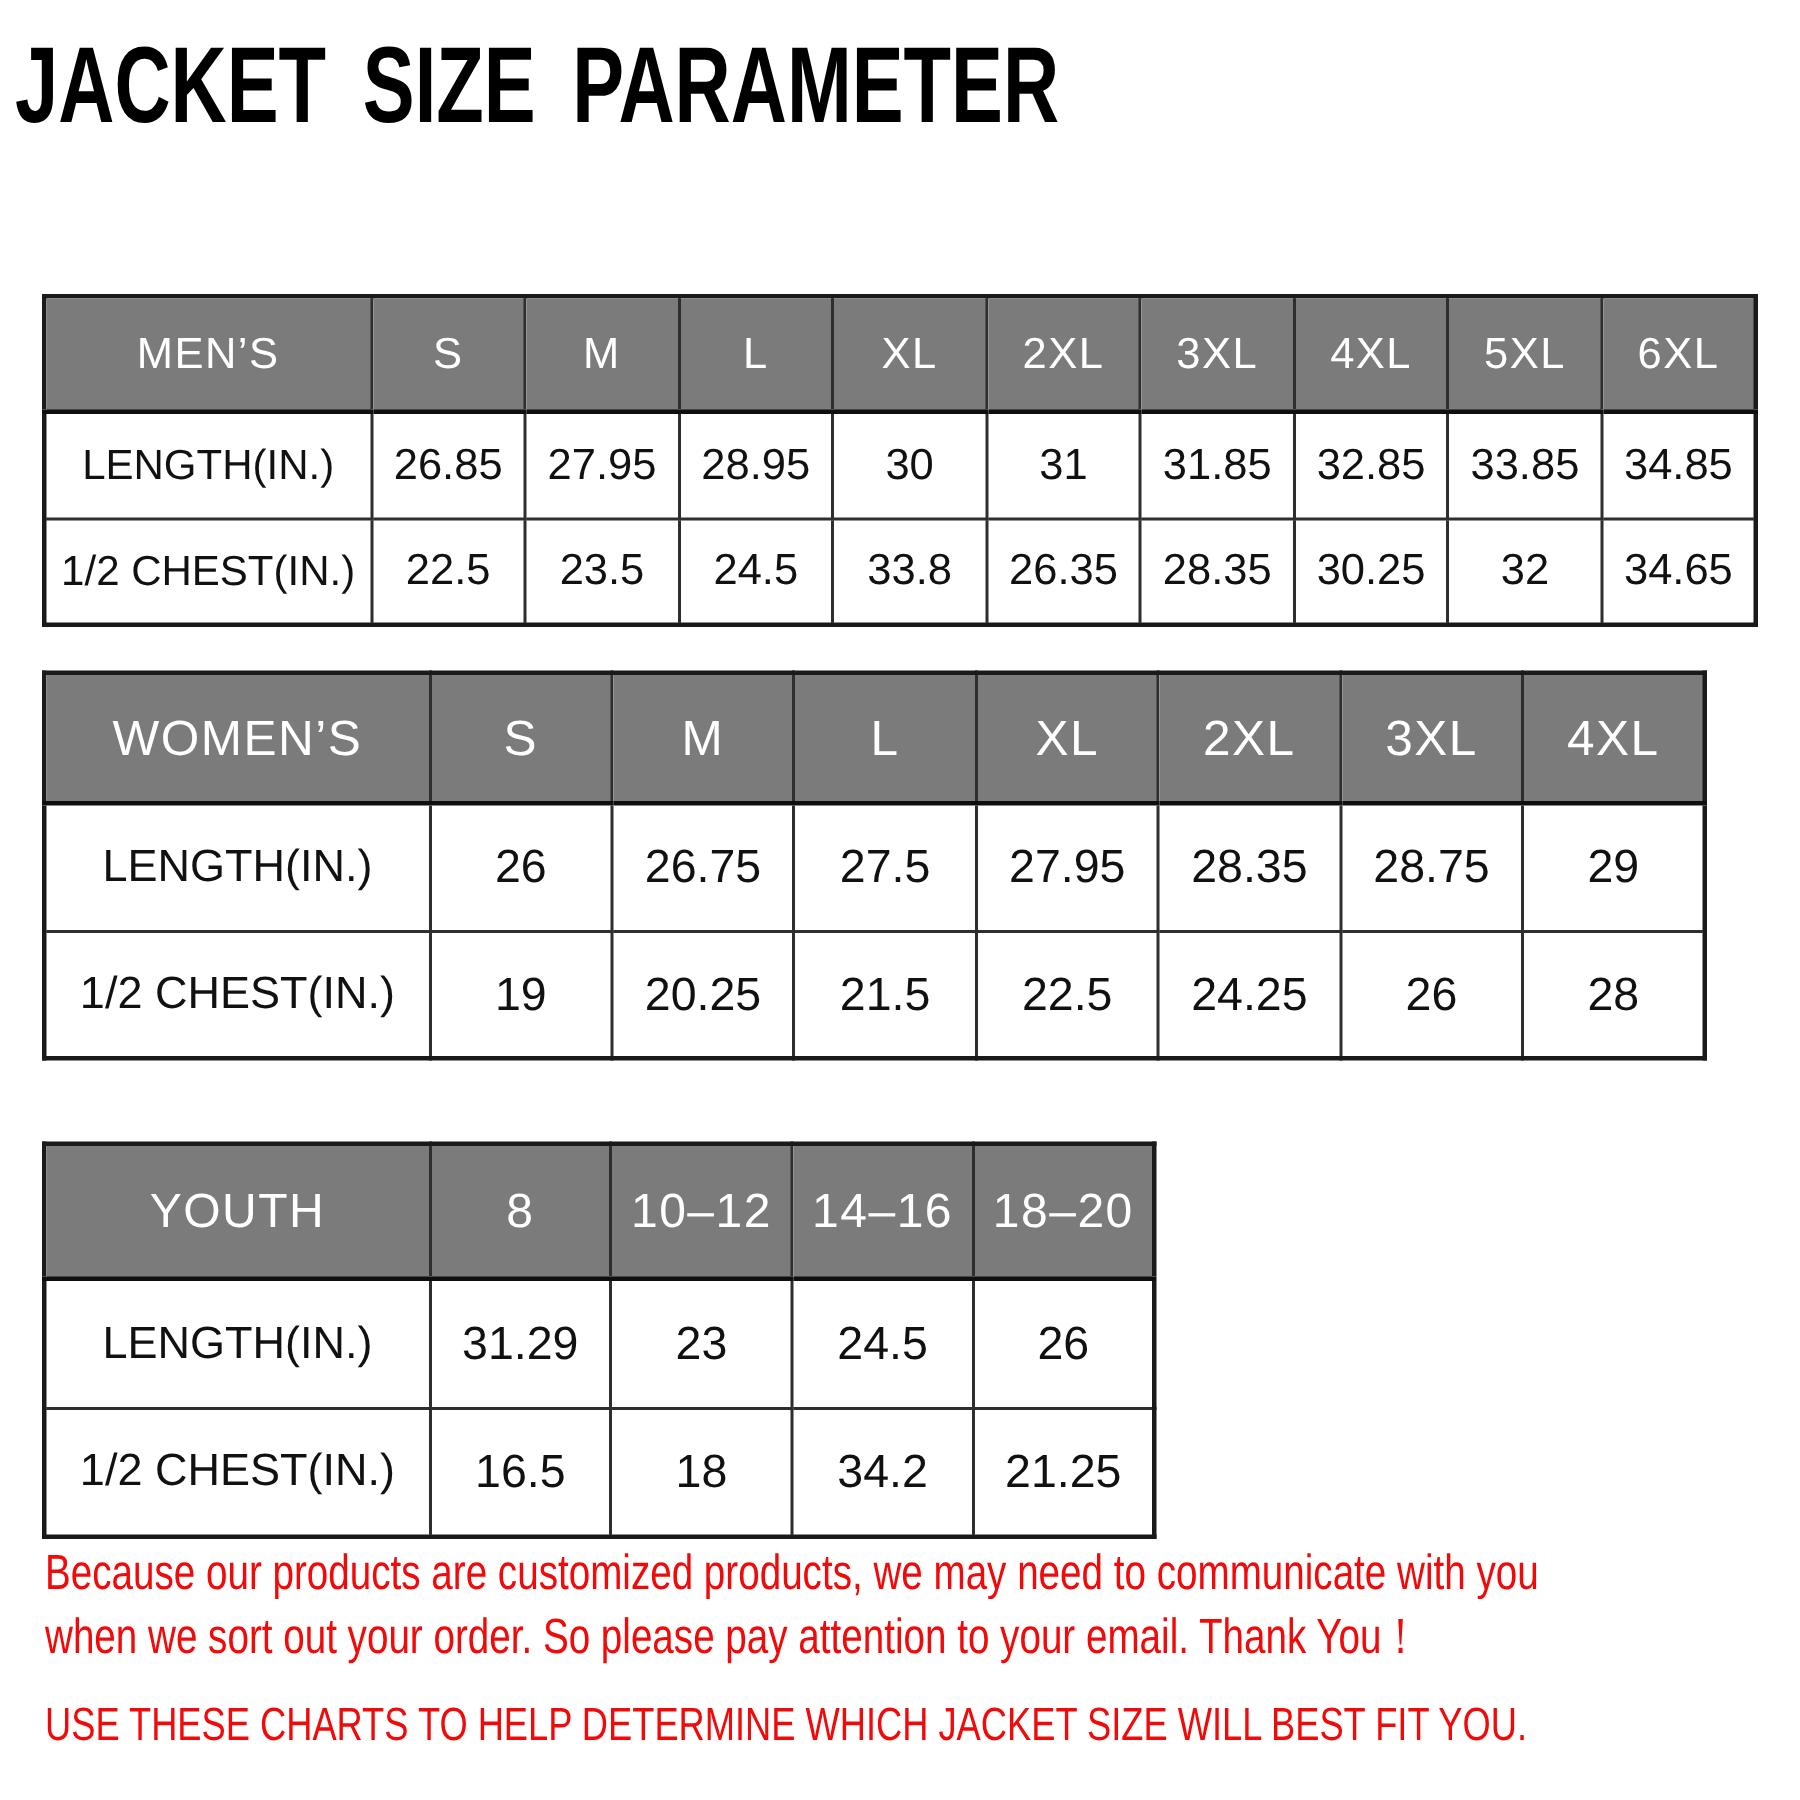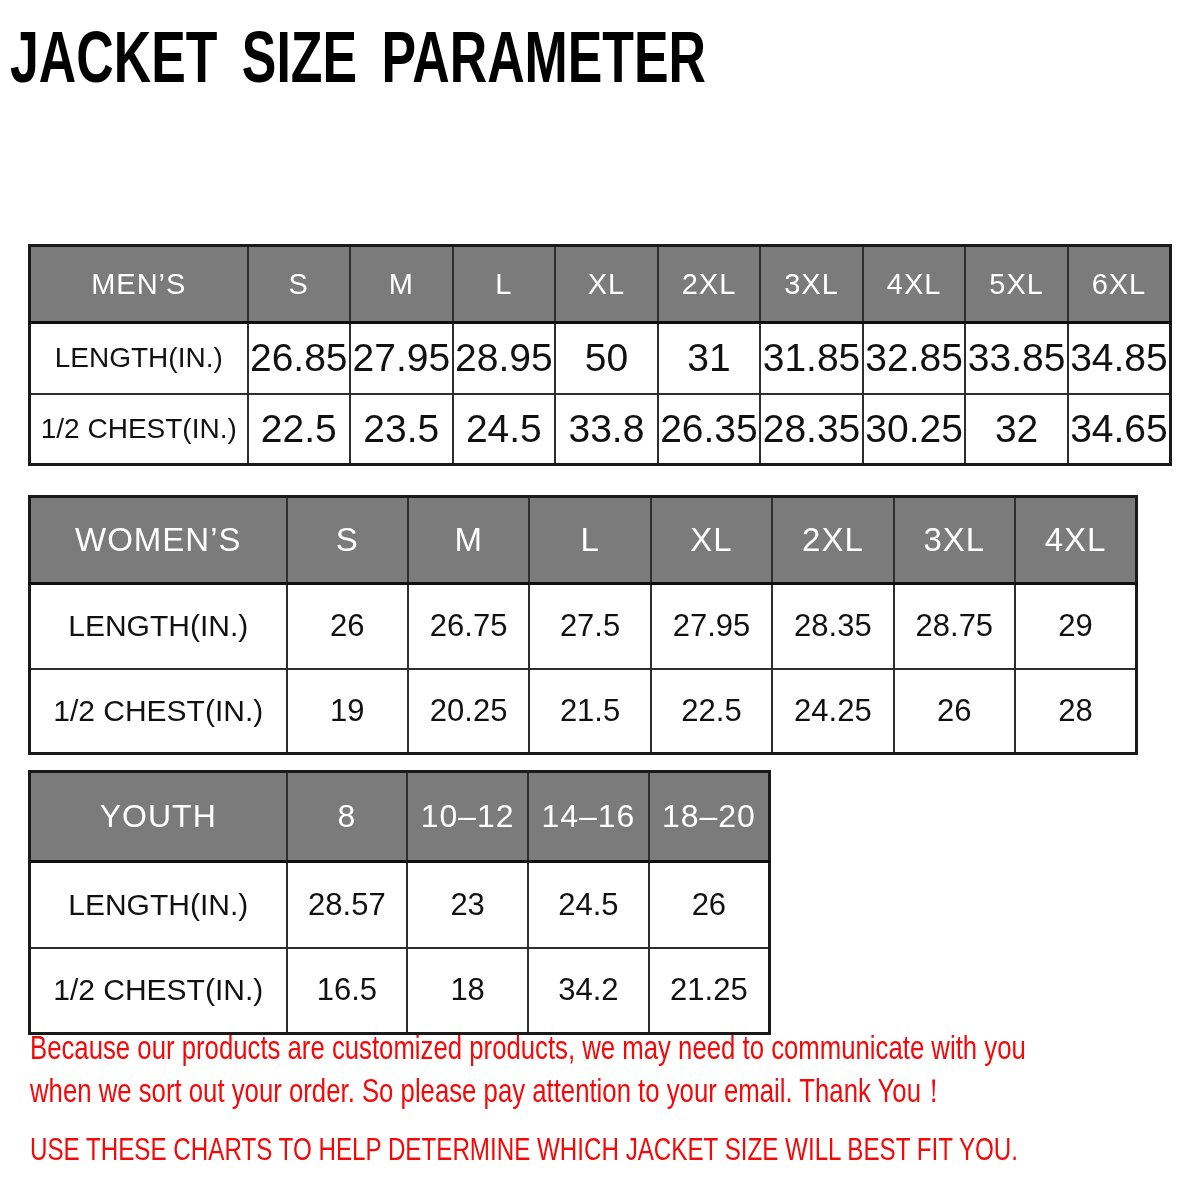--- a/index.html
+++ b/index.html
@@ -20,49 +20,49 @@
   
   .subtitle{
     position:absolute;left:30px;top:106px;
     font-size:33px;line-height:38px;color:var(--red,#f10a0a);font-weight:400;
   }
   .subtitle .squeeze{transform:scaleX(.84);}
 
   
   .size-table{
     position:absolute;border-collapse:collapse;table-layout:fixed;
-    background:#fff;border:3px solid #1a1a1a;margin-top:48px;
+    background:#fff;border:3px solid #1a1a1a;
   }
   .size-table th,.size-table td{
     border:2px solid var(--border,#2e2e2e);
     text-align:center;vertical-align:middle;
     color:var(--ink,#111);font-weight:400;padding:0;overflow:hidden;
   }
   .size-table thead th{
     background:var(--hdr-bg,#7b7b7b);color:var(--hdr-text,#fff);
     border-bottom:3px solid #0f0f0f;letter-spacing:1px;
   }
 
   .t-men{left:28px;top:196px;width:1144px;}
   .t-men .col-label{width:218px;}
   .t-men thead tr{height:77px;}
   .t-men tbody tr{height:71px;}
   .t-men thead th{font-size:29px;}
   .t-men tbody th{font-size:28px;}
-  .t-men tbody td{font-size:39px;}
+  .t-men tbody td{font-size:29px;}
 
   .t-women{left:28px;top:447px;width:1110px;}
   .t-women .col-label{width:257px;}
   .t-women thead tr{height:87px;}
   .t-women tbody tr{height:85px;}
   .t-women thead th{font-size:33px;}
   .t-women tbody th{font-size:30px;}
   .t-women tbody td{font-size:31px;}
 
-  .t-youth{left:28px;top:722px;width:743px;}
+  .t-youth{left:28px;top:761px;width:743px;}
   .t-youth .col-label{width:257px;}
   .t-youth thead tr{height:90px;}
   .t-youth tbody tr{height:86px;}
   .t-youth thead th{font-size:32px;}
   .t-youth tbody th{font-size:30px;}
   .t-youth tbody td{font-size:31px;}
 
   
   .footer-note{
     position:absolute;left:30px;top:1026px;
@@ -109,21 +109,21 @@
           <th>5XL</th>
           <th>6XL</th>
         </tr>
       </thead>
       <tbody>
         <tr>
           <th>LENGTH(IN.)</th>
           <td>26.85</td>
           <td>27.95</td>
           <td>28.95</td>
-          <td>50</td>
+          <td>30</td>
           <td>31</td>
           <td>31.85</td>
           <td>32.85</td>
           <td>33.85</td>
           <td>34.85</td>
         </tr>
         <tr>
           <th>1/2 CHEST(IN.)</th>
           <td>22.5</td>
           <td>23.5</td>
@@ -198,21 +198,21 @@
           <th>YOUTH</th>
           <th>8</th>
           <th>10–12</th>
           <th>14–16</th>
           <th>18–20</th>
         </tr>
       </thead>
       <tbody>
         <tr>
           <th>LENGTH(IN.)</th>
-          <td>28.57</td>
+          <td>31.29</td>
           <td>23</td>
           <td>24.5</td>
           <td>26</td>
         </tr>
         <tr>
           <th>1/2 CHEST(IN.)</th>
           <td>16.5</td>
           <td>18</td>
           <td>34.2</td>
           <td>21.25</td>

